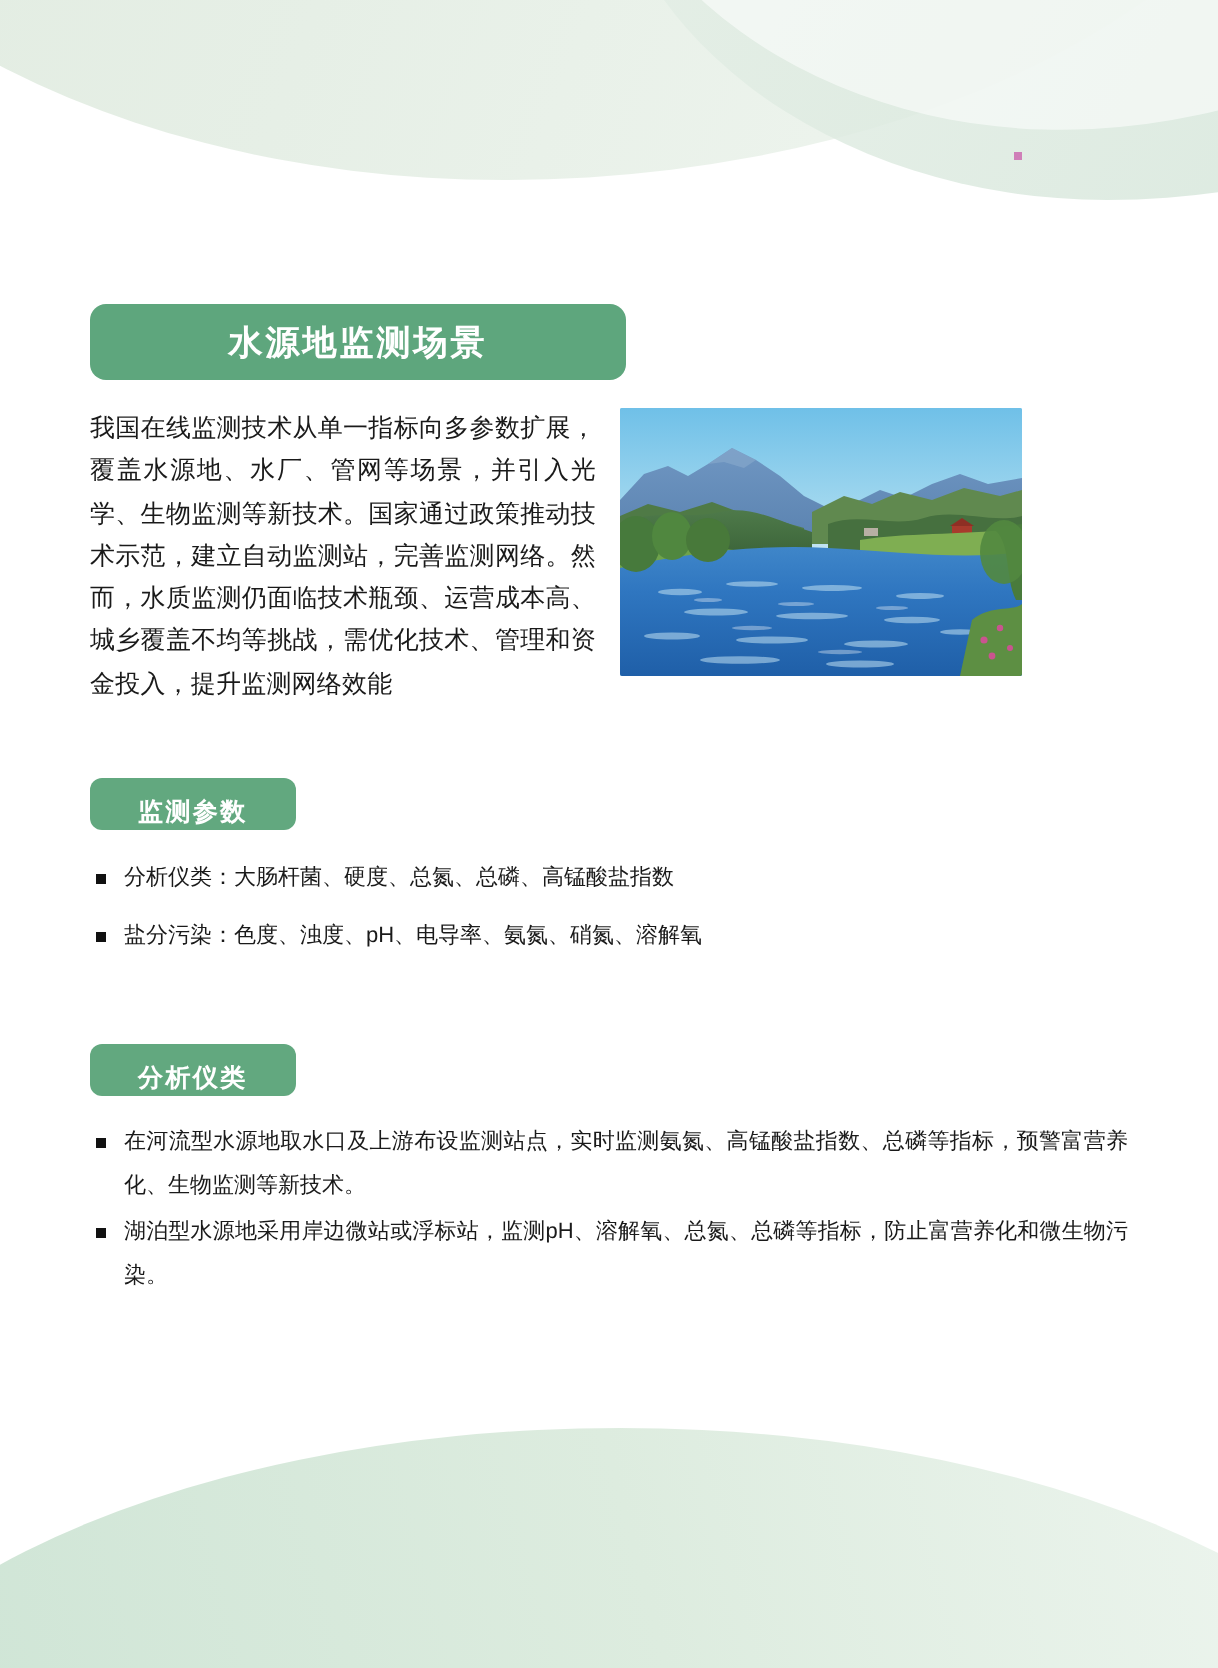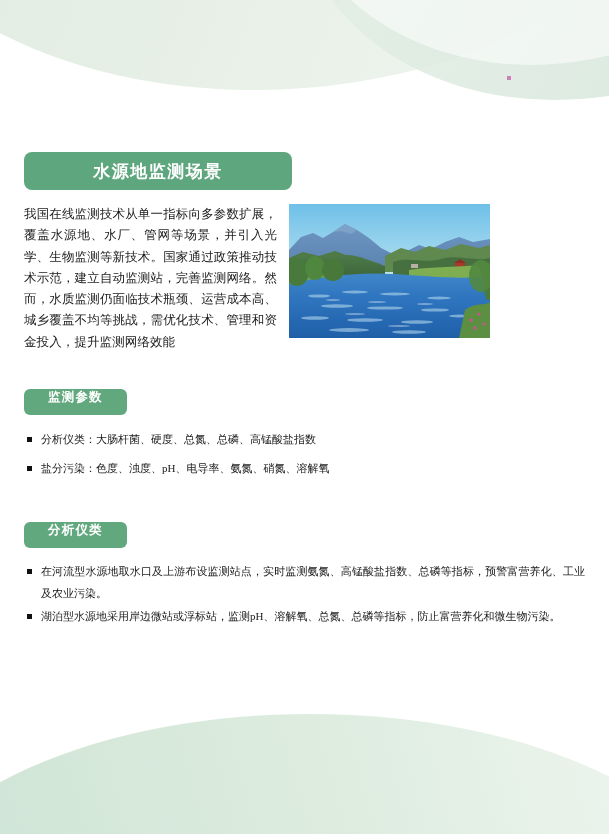--- a/index.html
+++ b/index.html
@@ -76,22 +76,21 @@
     width: 4px;
     height: 4px;
     background: #cf7fb8;
     z-index: 2;
   }
 
   
   .content {
     position: relative;
     z-index: 3;
-    padding: 0 24px;
-    font-family: Liberation Serif, serif;
+    padding: 0 45px;
   }
 
   .title-banner {
     margin-top: 152px;
     width: 268px;
     height: 38px;
     border-radius: 8px;
     background: #5ea67d;
     display: flex;
     align-items: center;
@@ -130,21 +129,21 @@
     background: #78c3e8;
   }
   .fig-svg { display: block; width: 201px; height: 134px; }
 
   .section-banner {
     margin-top: 36px;
     height: 26px;
     border-radius: 6px;
     background: #62a87f;
     display: inline-flex;
-    align-items: flex-start;
+    align-items: flex-end;
     padding: 0 24px;
   }
   .section-banner-text {
     color: #ffffff;
     font-size: 12.5px;
     font-weight: bold;
     letter-spacing: 1.2px;
   }
 
   .bullet-list {
@@ -289,18 +288,18 @@
     <ul class="bullet-list params">
       <li class="bullet-item">分析仪类：大肠杆菌、硬度、总氮、总磷、高锰酸盐指数</li>
       <li class="bullet-item">盐分污染：色度、浊度、pH、电导率、氨氮、硝氮、溶解氧</li>
     </ul>
 
     
     <div class="section-banner">
       <span class="section-banner-text">分析仪类</span>
     </div>
     <ul class="bullet-list advantages">
-      <li class="bullet-item">在河流型水源地取水口及上游布设监测站点，实时监测氨氮、高锰酸盐指数、总磷等指标，预警富营养化、工业及农业污染。</li>
+      <li class="bullet-item">在河流型水源地取水口及上游布设监测站点，实时监测氨氮、高锰酸盐指数、总磷等指标，预警富营养化、生物监测等新技术。</li>
       <li class="bullet-item">湖泊型水源地采用岸边微站或浮标站，监测pH、溶解氧、总氮、总磷等指标，防止富营养化和微生物污染。</li>
     </ul>
 
   </div>
 </div>
 
 </body></html>

